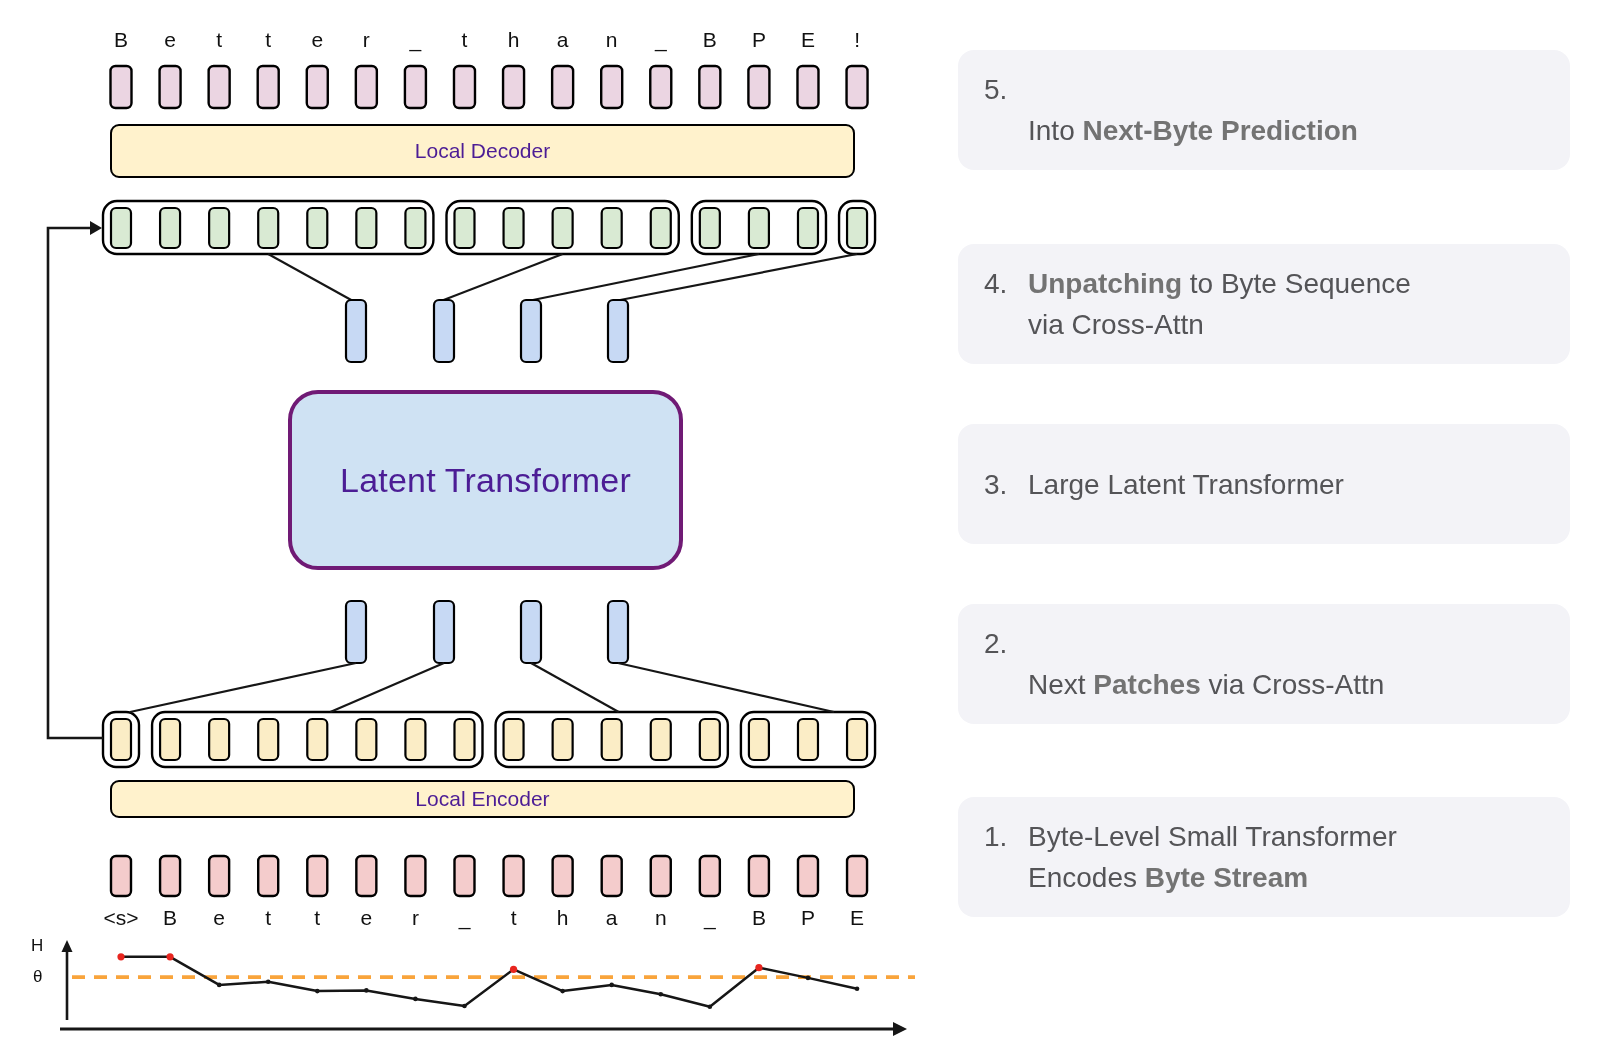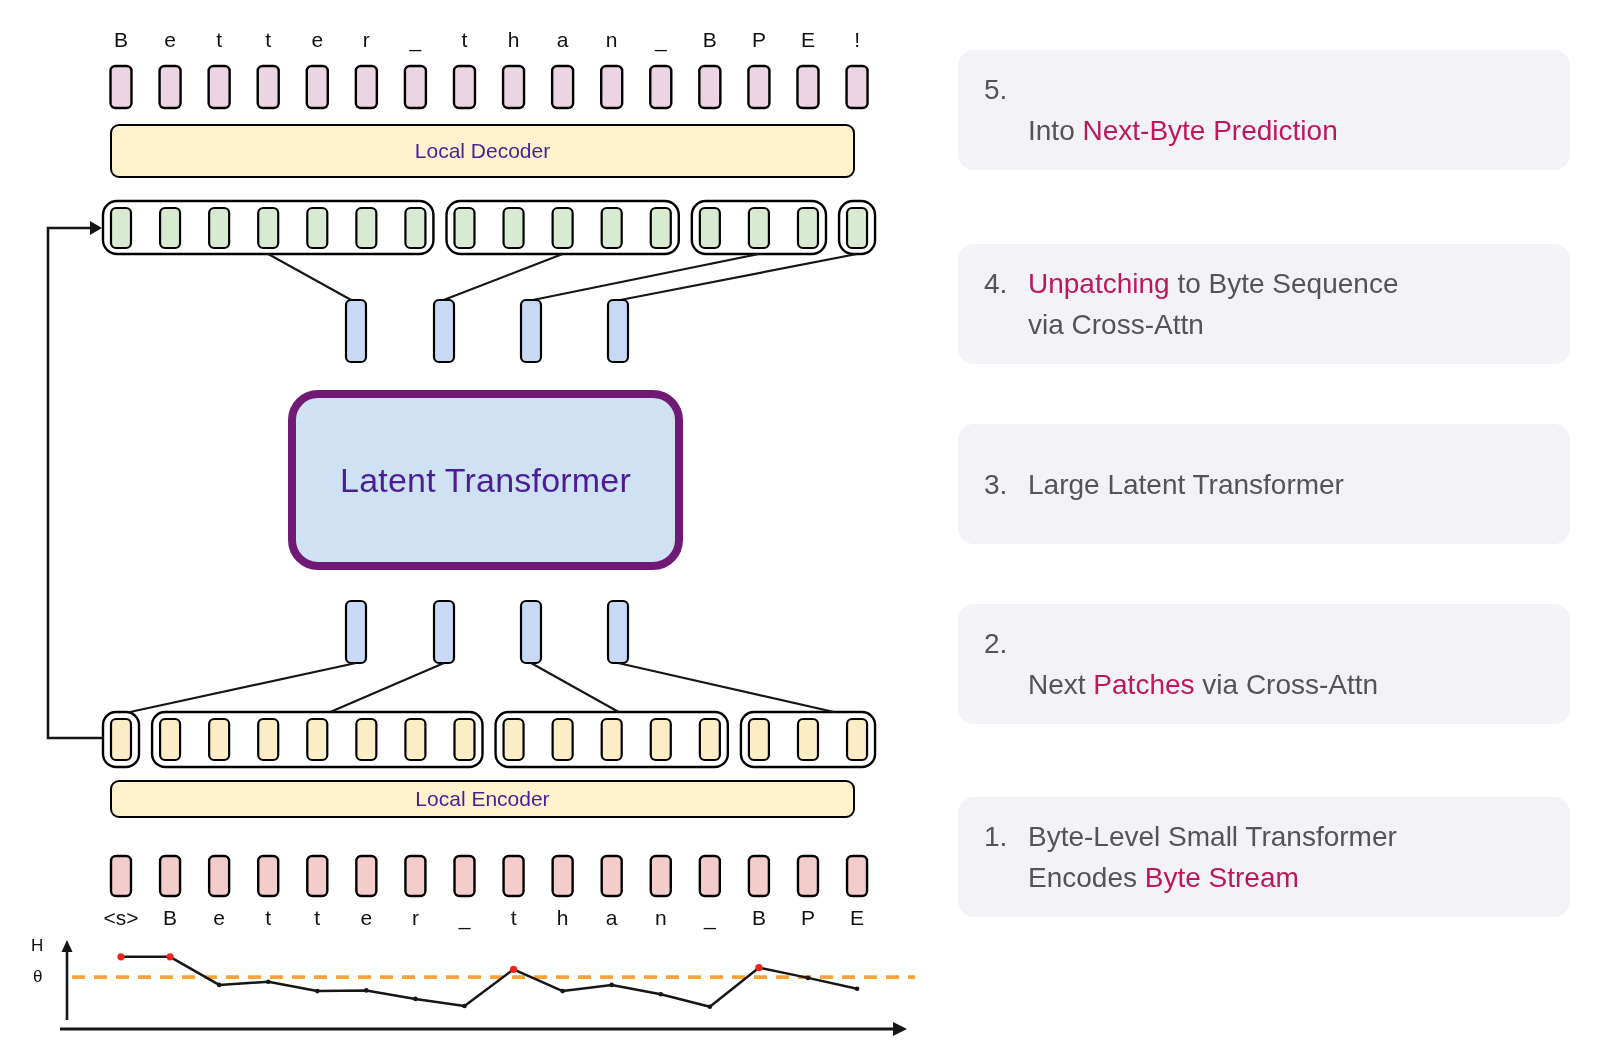--- a/index.html
+++ b/index.html
@@ -14,34 +14,34 @@
   }
   .decoder,.encoder{
     left:110px;width:745px;height:54px;
     background:#fff2cc;border:2.5px solid #000;border-radius:9px;
     font-size:21px;
   }
   .decoder{top:124px;}
   .encoder{top:780px;height:38px;}
   .latent{
     left:288px;top:390px;width:395px;height:180px;
-    background:#cfe2f3;border:8px solid #701a75;border-radius:30px;
+    background:#cfe2f3;border:4px solid #701a75;border-radius:30px;
     font-size:34px;letter-spacing:.2px;
   }
   .axis-label{position:absolute;font-size:17px;color:#111;}
   #annotations{position:absolute;left:958px;top:0;width:612px;height:1060px;}
   .note{
     position:absolute;left:0;width:612px;height:120px;border-radius:16px;
     background:#f3f3f7;display:flex;align-items:center;box-sizing:border-box;
     padding-left:26px;color:#545457;font-size:28px;line-height:41px;
   }
   .note .num{width:44px;flex:0 0 44px;align-self:flex-start;padding-top:0;}
   .note .num,.note .body{display:block;}
   .note-inner{display:flex;}
-  .note b{font-weight:400;color:#be185d;}
+  .note b{font-weight:700;color:#737373;}
 </style>
 </head>
 <body>
 
 <div class="canvas">
   <svg id="diagram" width="1614" height="1060" viewBox="0 0 1614 1060">
       <text x="121" y="47" font-size="21" fill="#111" text-anchor="middle">B</text>
       <text x="170.07" y="47" font-size="21" fill="#111" text-anchor="middle">e</text>
       <text x="219.14" y="47" font-size="21" fill="#111" text-anchor="middle">t</text>
       <text x="268.21000000000004" y="47" font-size="21" fill="#111" text-anchor="middle">t</text>

